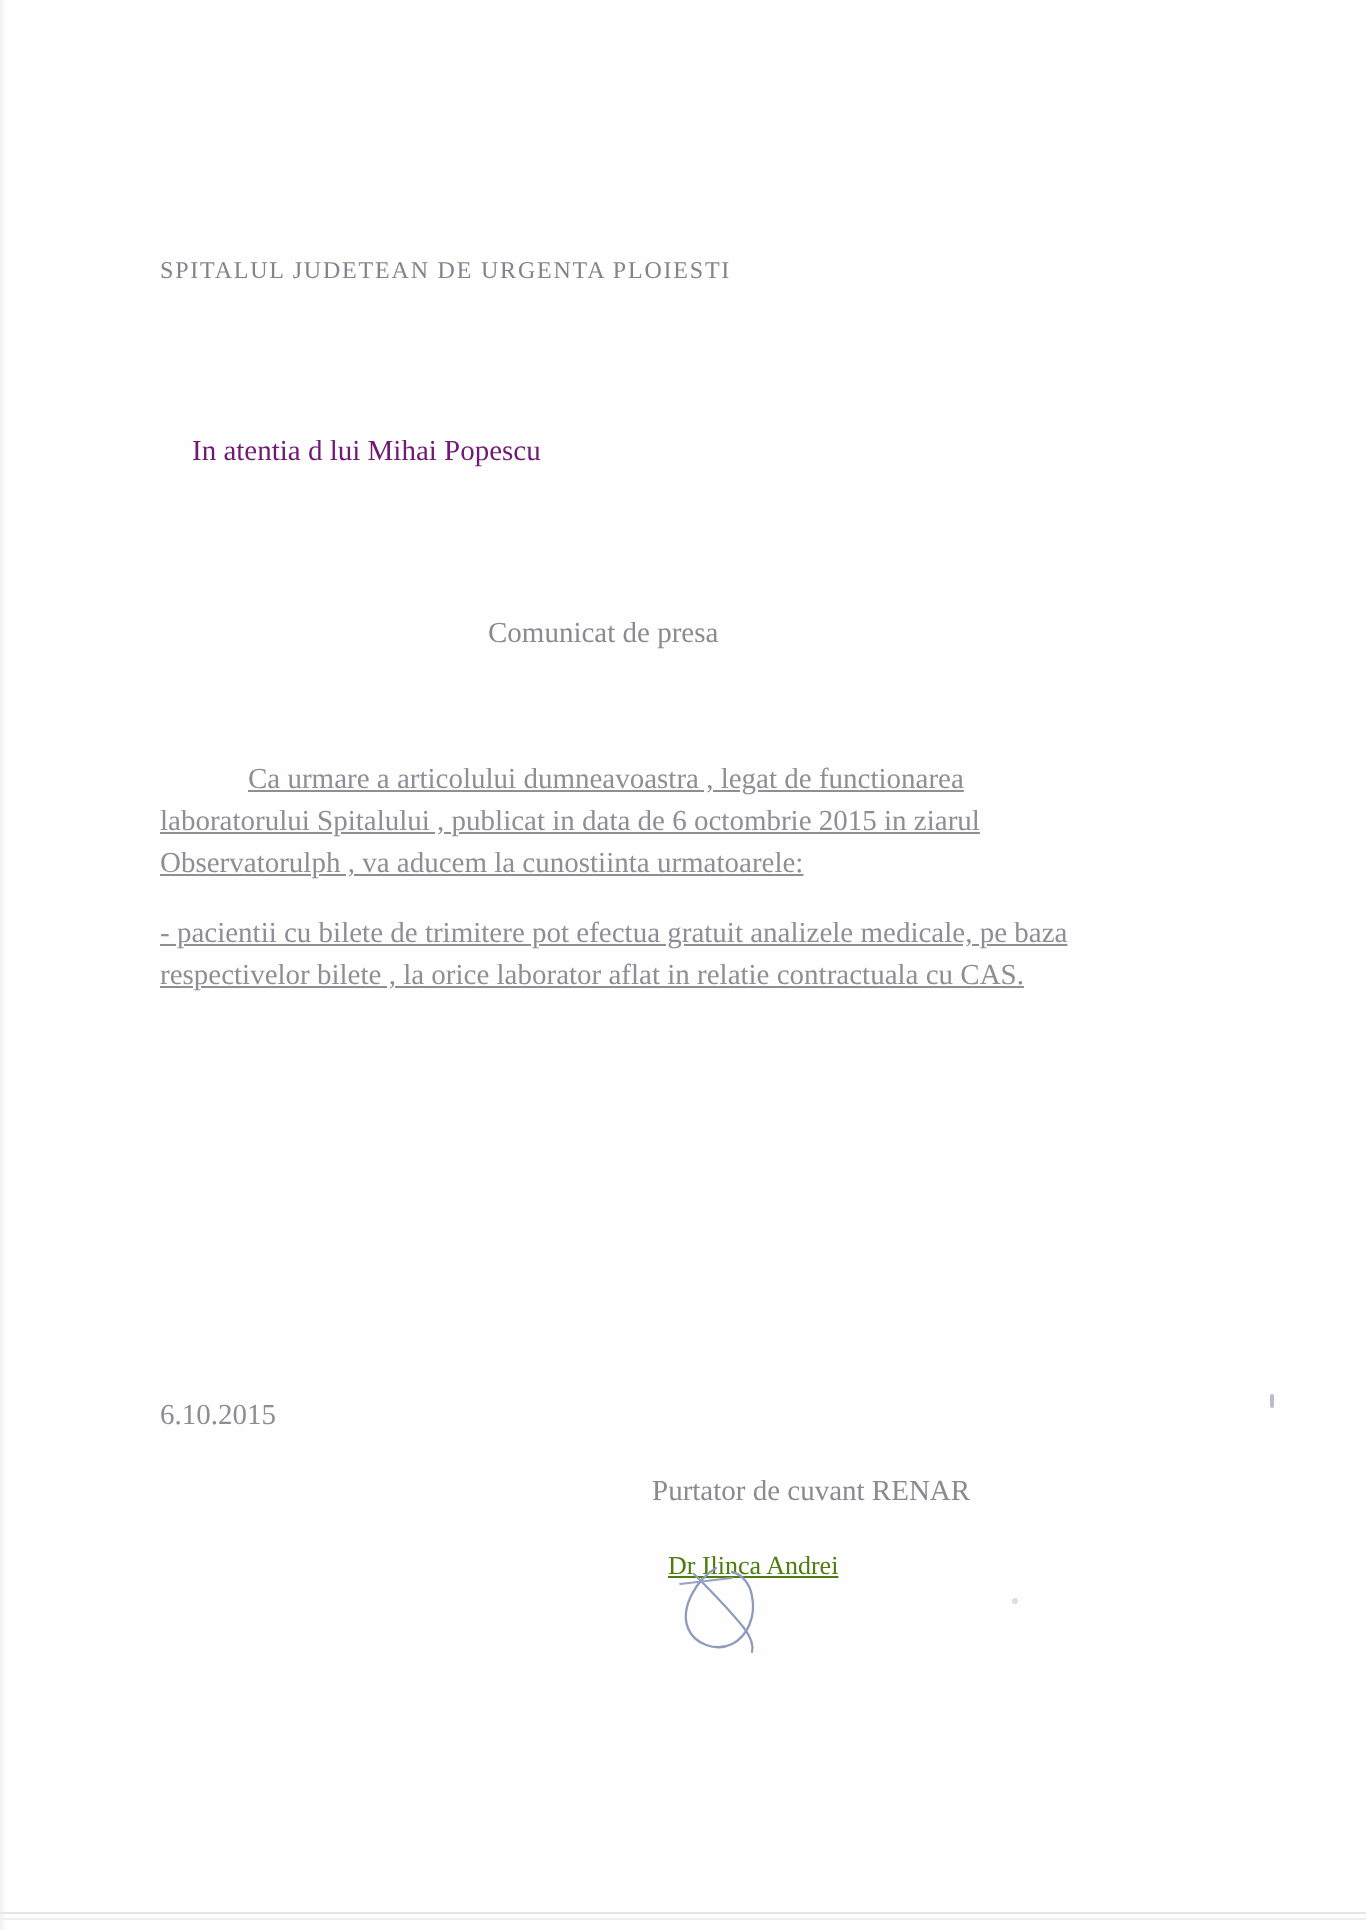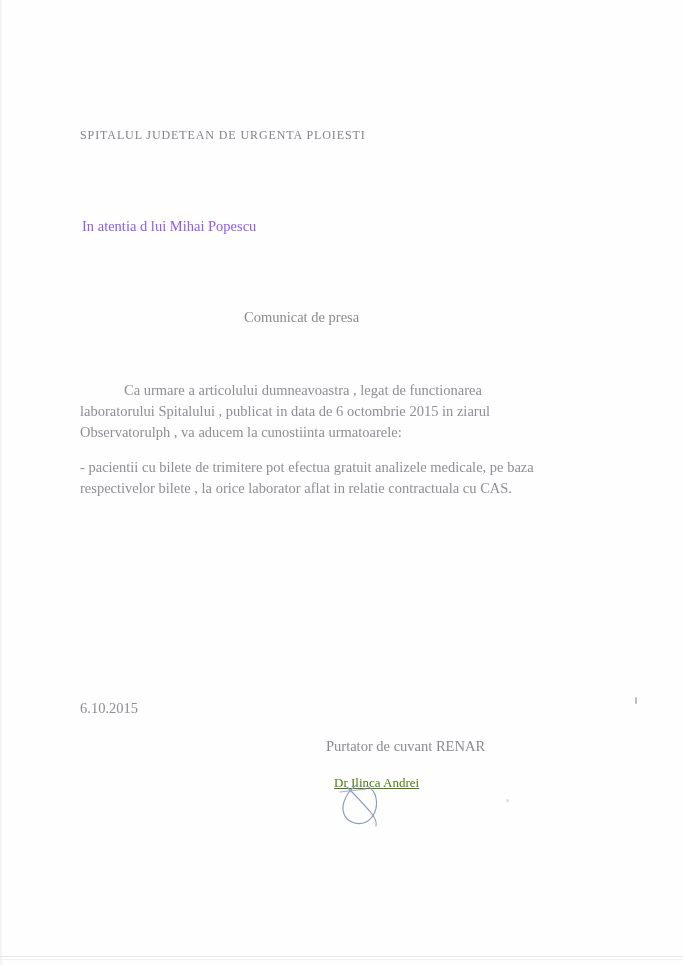--- a/index.html
+++ b/index.html
@@ -47,24 +47,24 @@
     position: absolute;
     left: 80px;
     top: 128px;
     font-size: 12px;
     letter-spacing: 0.9px;
     color: #83838b;
     white-space: nowrap;
   }
   .recipient {
     position: absolute;
-    left: 82px;
+    left: 96px;
     top: 218px;
     font-size: 14.5px;
-    color: #8b5cf6;
+    color: #701a75;
     white-space: nowrap;
   }
   .doc-title {
     position: absolute;
     left: 244px;
     top: 309px;
     font-size: 14.5px;
     color: #8a8a91;
     white-space: nowrap;
     text-align: right;
@@ -74,20 +74,21 @@
     left: 80px;
     top: 380px;
     width: 478px;
   }
   .para {
     font-size: 14.5px;
     line-height: 21px;
     color: #8e8e95;
     margin: 0 0 14px 0;
     text-align: left;
+    text-decoration: underline;
   }
   .para.first {
     text-indent: 44px;
   }
   .date {
     position: absolute;
     left: 80px;
     top: 700px;
     font-size: 14.5px;
     color: #8d8d94;

